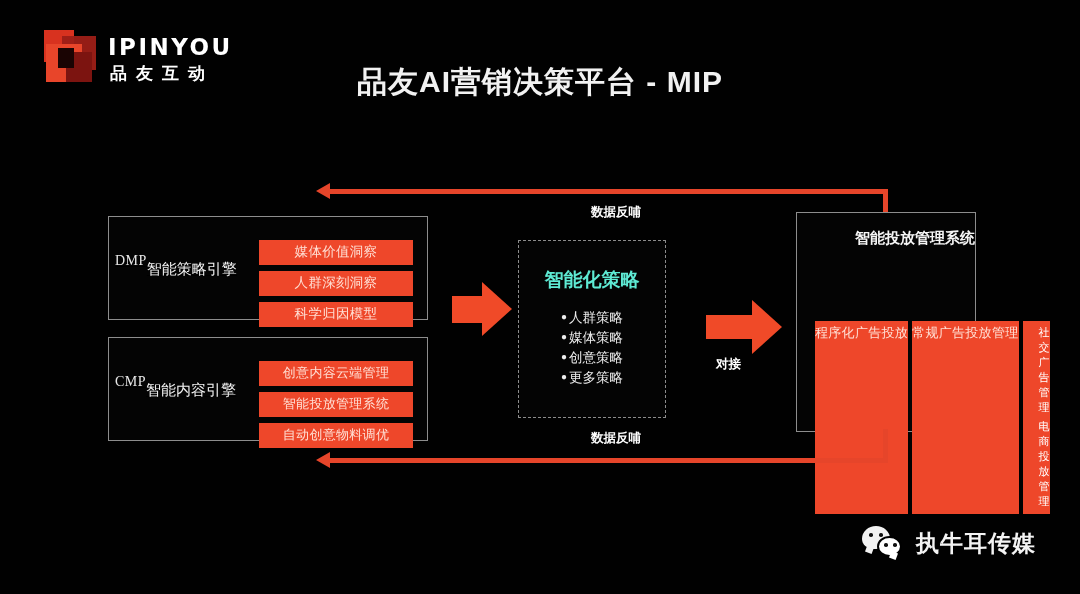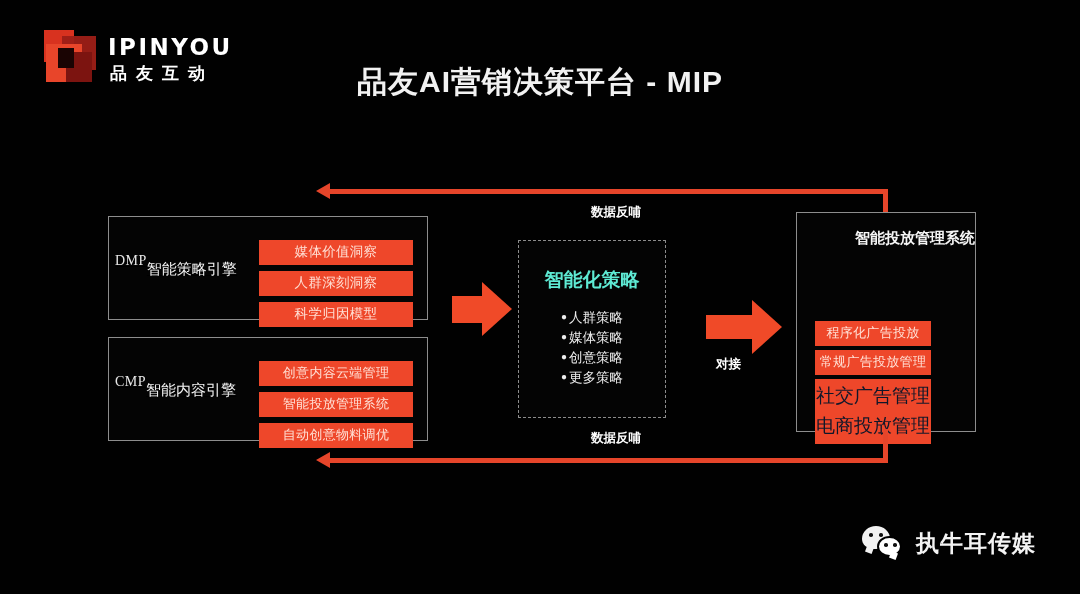--- a/index.html
+++ b/index.html
@@ -62,25 +62,25 @@
   
   #center-box { left: 518px; top: 240px; width: 148px; height: 178px; }
   #center-box .ctitle { margin-top: 26px; text-align: center; color: #5eead4; font-size: 19px; font-weight: 600; }
   #center-box ul { list-style: none; margin: 14px 0 0 0; padding: 0; }
   #center-box li { color: #ededed; font-size: 13.5px; line-height: 19px; text-align: center; }
   #center-box li .bul { font-size: 10px; vertical-align: 2px; margin-right: 2px; }
 
   
   #right-box { left: 796px; top: 212px; width: 180px; height: 220px; }
   #right-box .rtitle { margin-top: 16px; text-align: right; color: #f5f5f5; font-size: 15px; font-weight: 600; }
-  #right-box .rpills { position: absolute; left: 18px; top: 108px; width: 116px;
-    display: flex; flex-direction: column; gap: 4px; }
+  #right-box .rpills { position: absolute; left: 18px; top: 108px; width: 167px;
+    display: flex; flex-direction: row; gap: 4px; }
   #right-box .rpills .pill { font-size: 13px; }
   #right-box .rpills .pill-group { background: #ee472a; padding: 2px 0 3px; }
-  #right-box .rpills .pill-group div { color: #0f172a; font-size: 19px; text-align: center; padding: 2px 0; }
+  #right-box .rpills .pill-group div { color: #ffffff; font-size: 11px; text-align: center; padding: 2px 0; margin-left: 16px; }
 
   
   .fat-arrow { position: absolute; }
   .fat-arrow .shaft { position: absolute; background: #f04a28; }
   .fat-arrow .head {
     position: absolute; width: 0; height: 0;
     border-top: 27px solid transparent; border-bottom: 27px solid transparent;
     border-left: 30px solid #f04a28;
   }
   #arrow-mid { left: 452px; top: 282px; width: 66px; height: 54px; }

